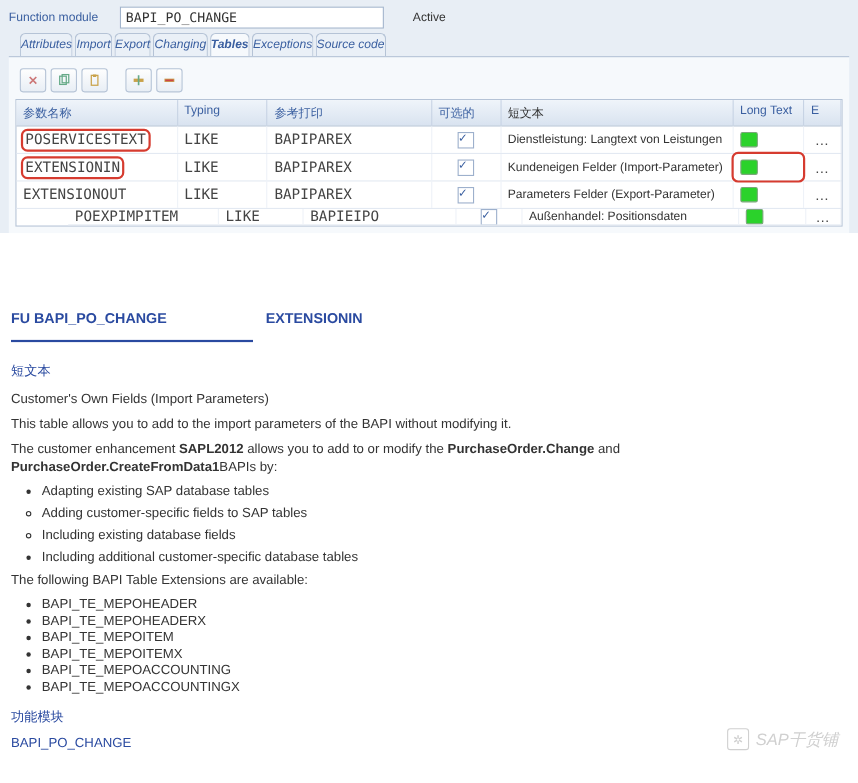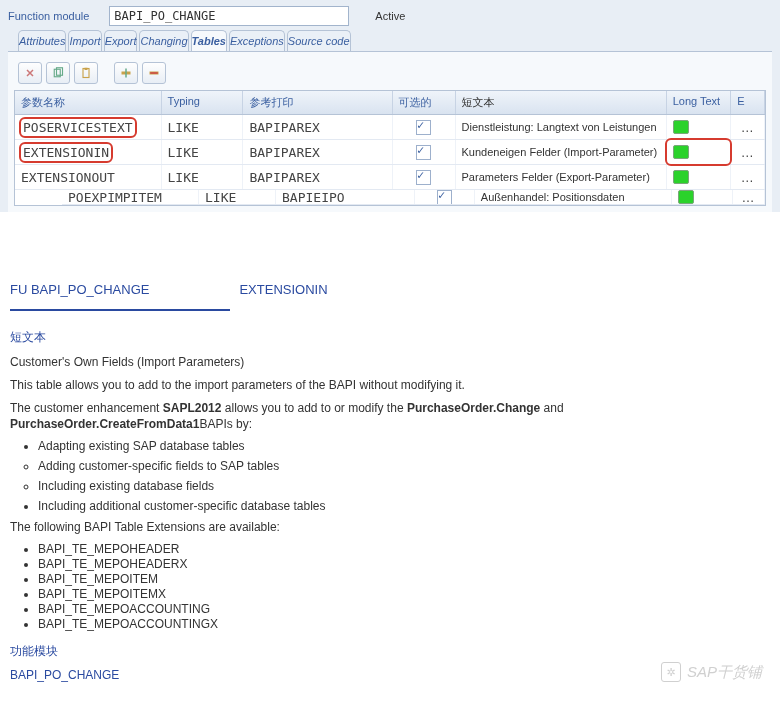--- a/index.html
+++ b/index.html
@@ -29,21 +29,21 @@
   .col-lt { width:60px; justify-content:flex-start; gap:4px; }
   .col-lt2 { width:24px; justify-content:center; }
   .hl-red { position:relative; }
   .hl-red::after { content:""; position:absolute; left:-2px; top:-2px; right:-2px; bottom:-2px; border:2px solid #d63b2f; border-radius:6px; pointer-events:none; }
   .chk { width:13px; height:13px; border:1px solid #9db0cc; background:#fff; position:relative; }
   .chk.checked::after { content:"✓"; position:absolute; top:-3px; left:0; font-size:12px; color:#3a5fa0; }
   .led { width:14px; height:12px; background:#2bd22b; border:1px solid #7aa77a; border-radius:2px; }
   .ellips { font-family:Arial; letter-spacing:1px; }
   .doc-section { padding:14px 10px 10px 10px; font-size:12px; color:#333; }
   .doc-header { display:flex; gap:90px; padding:6px 0 2px 0; }
-  .doc-header span { color:#2a4aa0; font-weight:normal; font-size:13px;text-align:center; }
+  .doc-header span { color:#2a4aa0; font-weight:bold; font-size:13px;text-align:center; }
   .doc-hr { border:0; border-top:2px solid #2a4aa0; margin:10px 0 18px 0; width:220px; }
   .sect { color:#2a4aa0; font-size:12px; margin:12px 0 8px 0; }
   .para { margin:6px 0; line-height:1.4; }
   ul.bul { margin:4px 0 4px 28px; padding:0; }
   ul.bul li { margin:1px 0; list-style:disc; }
   ul.sub { margin:4px 0 4px 28px; padding:0; }
   ul.sub li { margin:6px 0; list-style:circle; }
   .watermark { position:absolute; right:18px; bottom:30px; color:#d0d0d0; font-size:15px; display:flex; align-items:center; gap:6px; font-style:italic; }
   .watermark .wm-icon { width:18px; height:18px; border:1px solid #d0d0d0; border-radius:3px; display:flex; align-items:center; justify-content:center; font-style:normal; font-size:11px; }
   .wrap { position:relative; width:780px; height:712px; overflow:hidden; }

